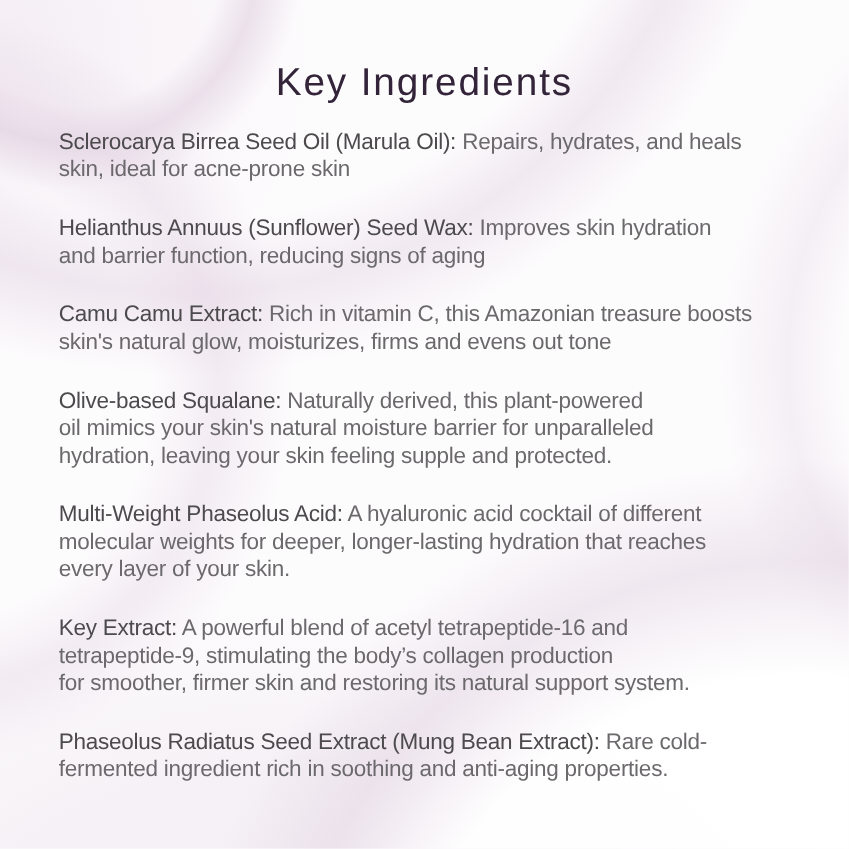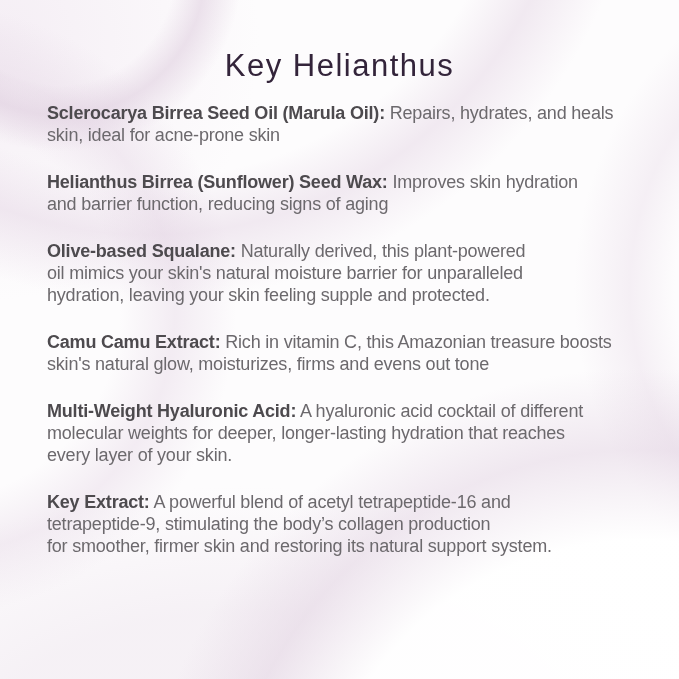--- a/index.html
+++ b/index.html
@@ -43,45 +43,47 @@
   }
   .ingredient {
     margin: 0 0 25px 0;
     font-size: 18px;
     line-height: 22px;
     letter-spacing: -0.2px;
     color: var(--body, #6c696d);
     white-space: pre-line;
   }
   .ingredient .ingredient-name {
-    font-weight: 700;
+    font-weight: 400;
     color: var(--heading, #4d4a4e);
   }
 </style>
 </head>
 <body>
 
 <div class="page">
-  <h1 class="title">Key Helianthus</h1>
+  <h1 class="title">Key Ingredients</h1>
   <div class="ingredients">
   <p class="ingredient"><b class="ingredient-name">Sclerocarya Birrea Seed Oil (Marula Oil):</b><span class="ingredient-description"> Repairs, hydrates, and heals
 skin, ideal for acne-prone skin</span></p>
 
-  <p class="ingredient"><b class="ingredient-name">Helianthus Birrea (Sunflower) Seed Wax:</b><span class="ingredient-description"> Improves skin hydration
+  <p class="ingredient"><b class="ingredient-name">Helianthus Annuus (Sunflower) Seed Wax:</b><span class="ingredient-description"> Improves skin hydration
 and barrier function, reducing signs of aging</span></p>
+
+  <p class="ingredient"><b class="ingredient-name">Camu Camu Extract:</b><span class="ingredient-description"> Rich in vitamin C, this Amazonian treasure boosts
+skin's natural glow, moisturizes, firms and evens out tone</span></p>
 
   <p class="ingredient"><b class="ingredient-name">Olive-based Squalane:</b><span class="ingredient-description"> Naturally derived, this plant-powered
 oil mimics your skin's natural moisture barrier for unparalleled
 hydration, leaving your skin feeling supple and protected.</span></p>
 
-  <p class="ingredient"><b class="ingredient-name">Camu Camu Extract:</b><span class="ingredient-description"> Rich in vitamin C, this Amazonian treasure boosts
-skin's natural glow, moisturizes, firms and evens out tone</span></p>
-
-  <p class="ingredient"><b class="ingredient-name">Multi-Weight Hyaluronic Acid:</b><span class="ingredient-description"> A hyaluronic acid cocktail of different
+  <p class="ingredient"><b class="ingredient-name">Multi-Weight Phaseolus Acid:</b><span class="ingredient-description"> A hyaluronic acid cocktail of different
 molecular weights for deeper, longer-lasting hydration that reaches
 every layer of your skin.</span></p>
 
   <p class="ingredient"><b class="ingredient-name">Key Extract:</b><span class="ingredient-description"> A powerful blend of acetyl tetrapeptide-16 and
 tetrapeptide-9, stimulating the body’s collagen production
 for smoother, firmer skin and restoring its natural support system.</span></p>
 
+  <p class="ingredient"><b class="ingredient-name">Phaseolus Radiatus Seed Extract (Mung Bean Extract):</b><span class="ingredient-description"> Rare cold-
+fermented ingredient rich in soothing and anti-aging properties.</span></p>
 </div>
 </div>
 
 </body></html>

